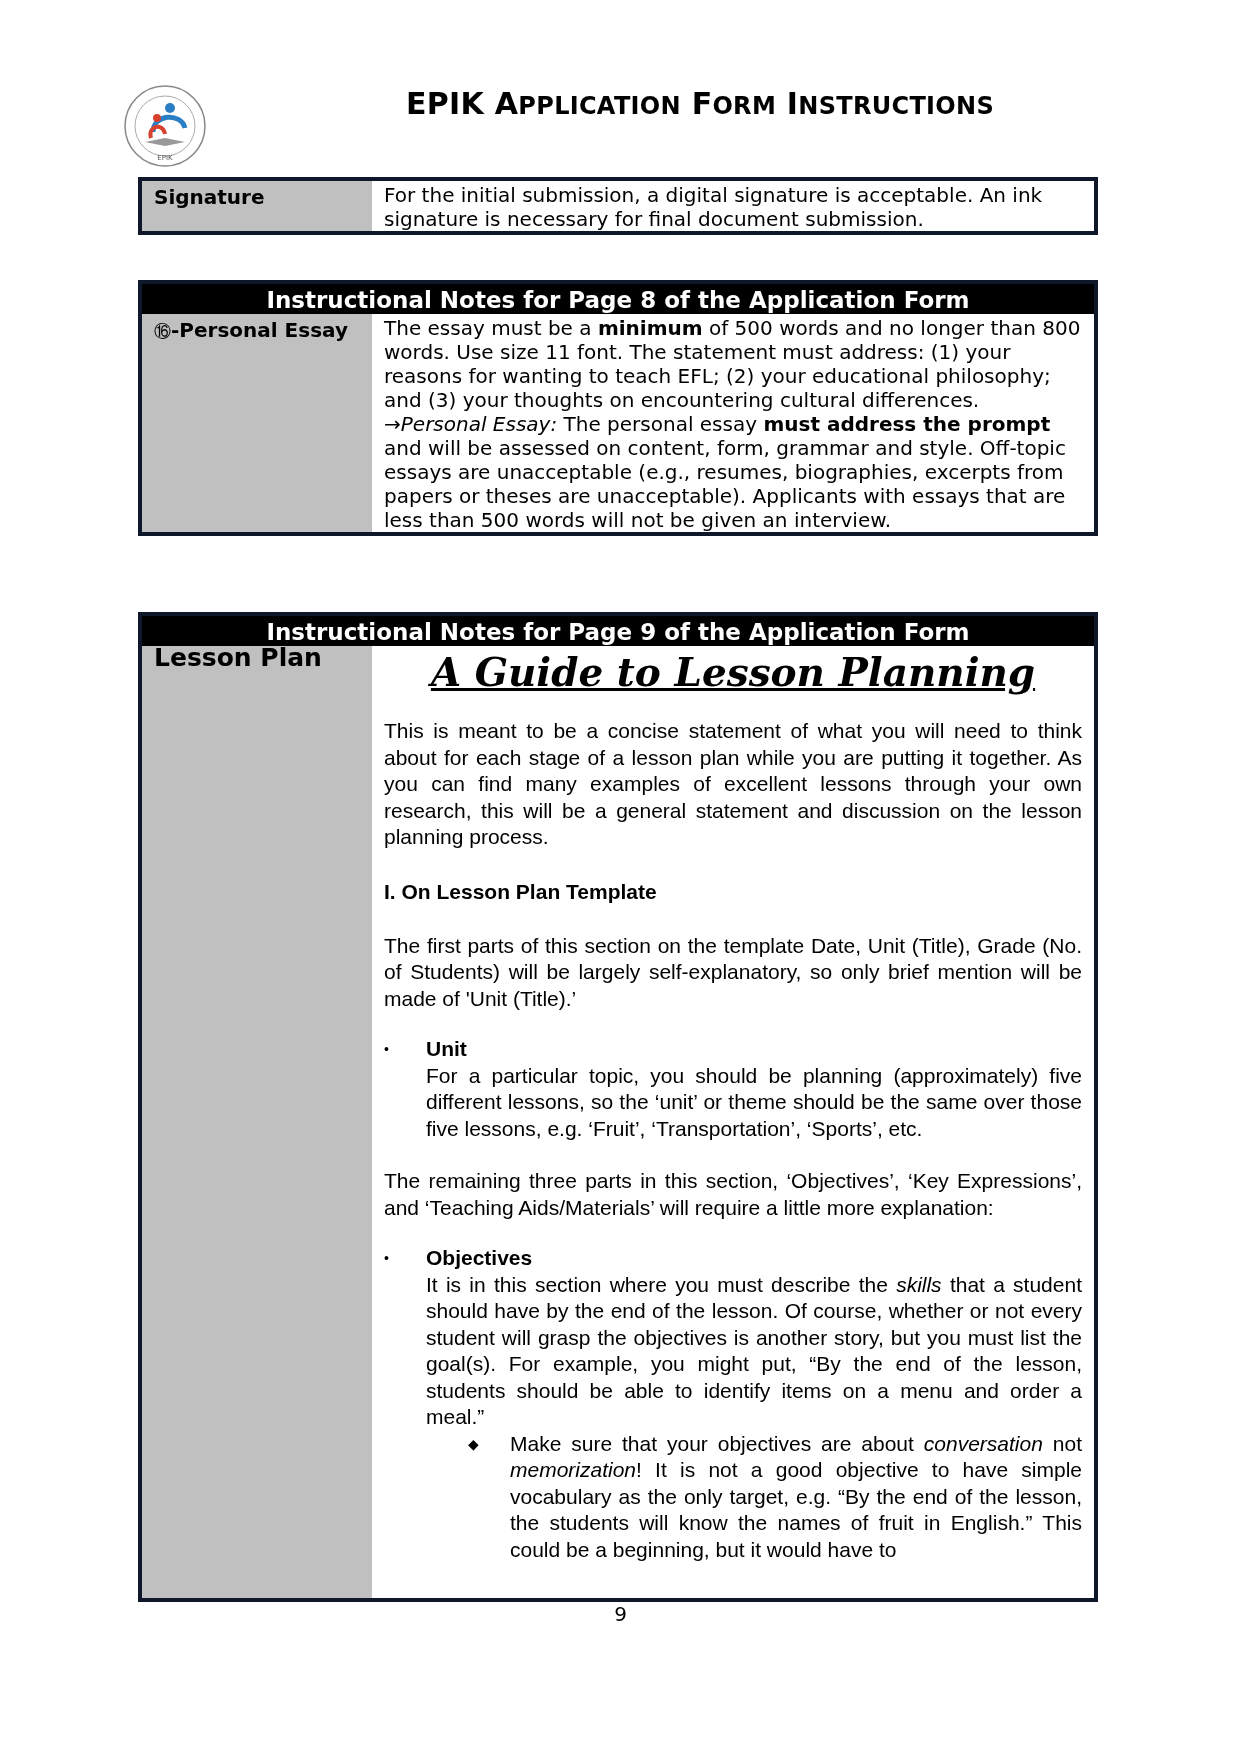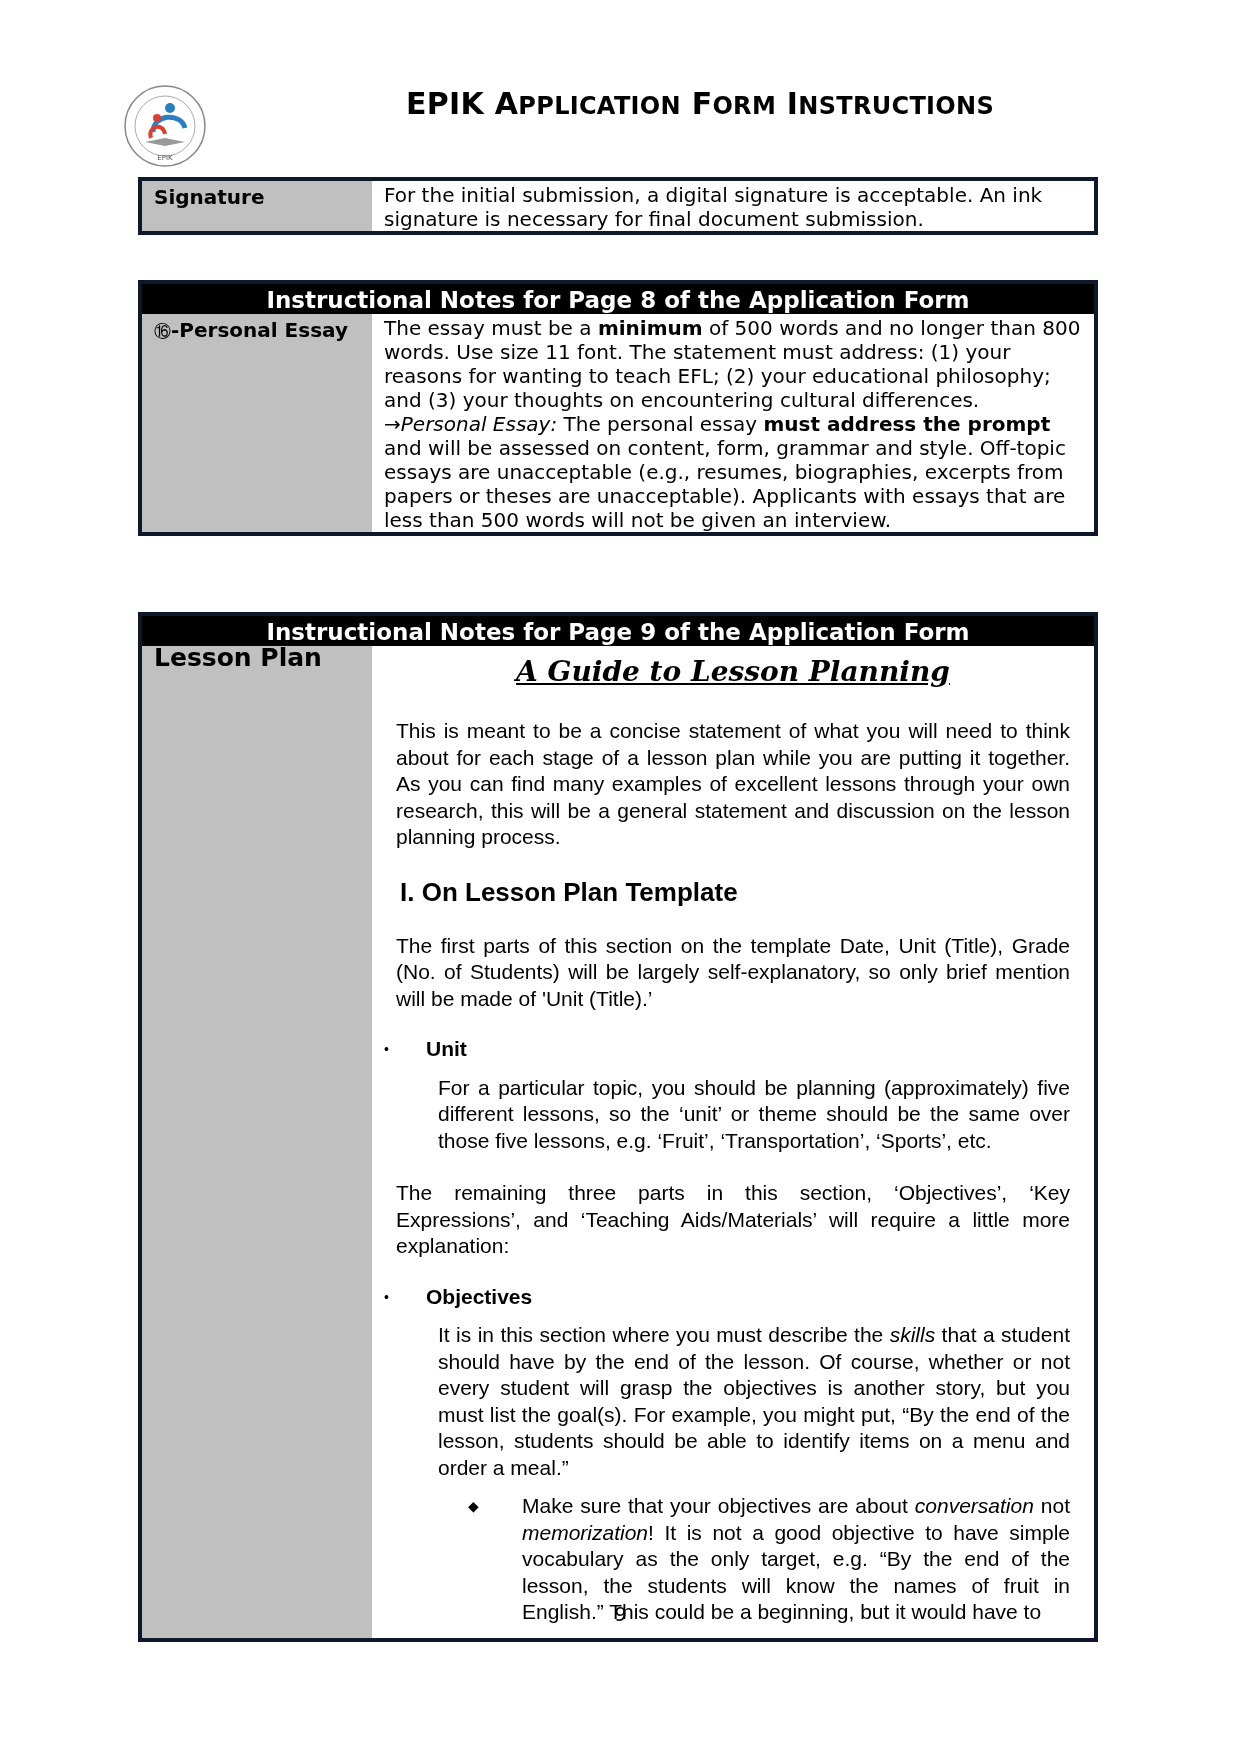--- a/index.html
+++ b/index.html
@@ -18,24 +18,24 @@
   td.lbl { width: 232px; background: #c0c0c0; font-weight: bold; padding: 4px 0 0 12px !important; box-sizing: border-box; }
   td.val { padding: 2px 12px 0 12px !important; }
   tr.hdr td { background: #000; color: #fff; font-weight: bold; text-align: center; font-size: 23px; line-height: 28px; padding: 2px 0 0 0 !important; }
   #sig { top: 177px; }
   #sig td.lbl { height: 52px; }
   #p8 { top: 280px; border-radius: 28px; }
   #p9 { top: 612px; }
   .lp { font-family: "Liberation Sans", sans-serif; font-size: 21px; line-height: 26.5px; text-align: justify; }
   .guide-title {
     font-family: "DejaVu Serif", serif; font-style: italic; font-weight: bold; text-decoration: underline;
-    font-size: 28px; text-align: center; margin: 0; line-height: 48px;
+    font-size: 39px; text-align: center; margin: 0; line-height: 48px;
   }
-  .sec-head { font-family: "Liberation Sans", sans-serif; font-weight: bold; font-size: 26px; line-height: 34px; margin: 16px; }
-  .lp p { margin: 12px; }
+  .sec-head { font-family: "Liberation Sans", sans-serif; font-weight: bold; font-size: 21px; line-height: 34px; margin: 0; }
+  .lp p { margin: 0; }
   .bul { position: relative; padding-left: 42px; }
   .bul .dot { position: absolute; left: 0; top: 0; font-size: 14px; }
   .sub { position: relative; padding-left: 126px; }
   .sub .dia { position: absolute; left: 84px; top: 0; font-size: 14px; }
   .pagenum { position: absolute; left: 0; width: 1241px; top: 1602px; text-align: center; font-family: "DejaVu Sans", sans-serif; font-size: 20px; }
 </style>
 </head>
 <body>
 
 <svg class="logo" viewBox="0 0 84 84">

